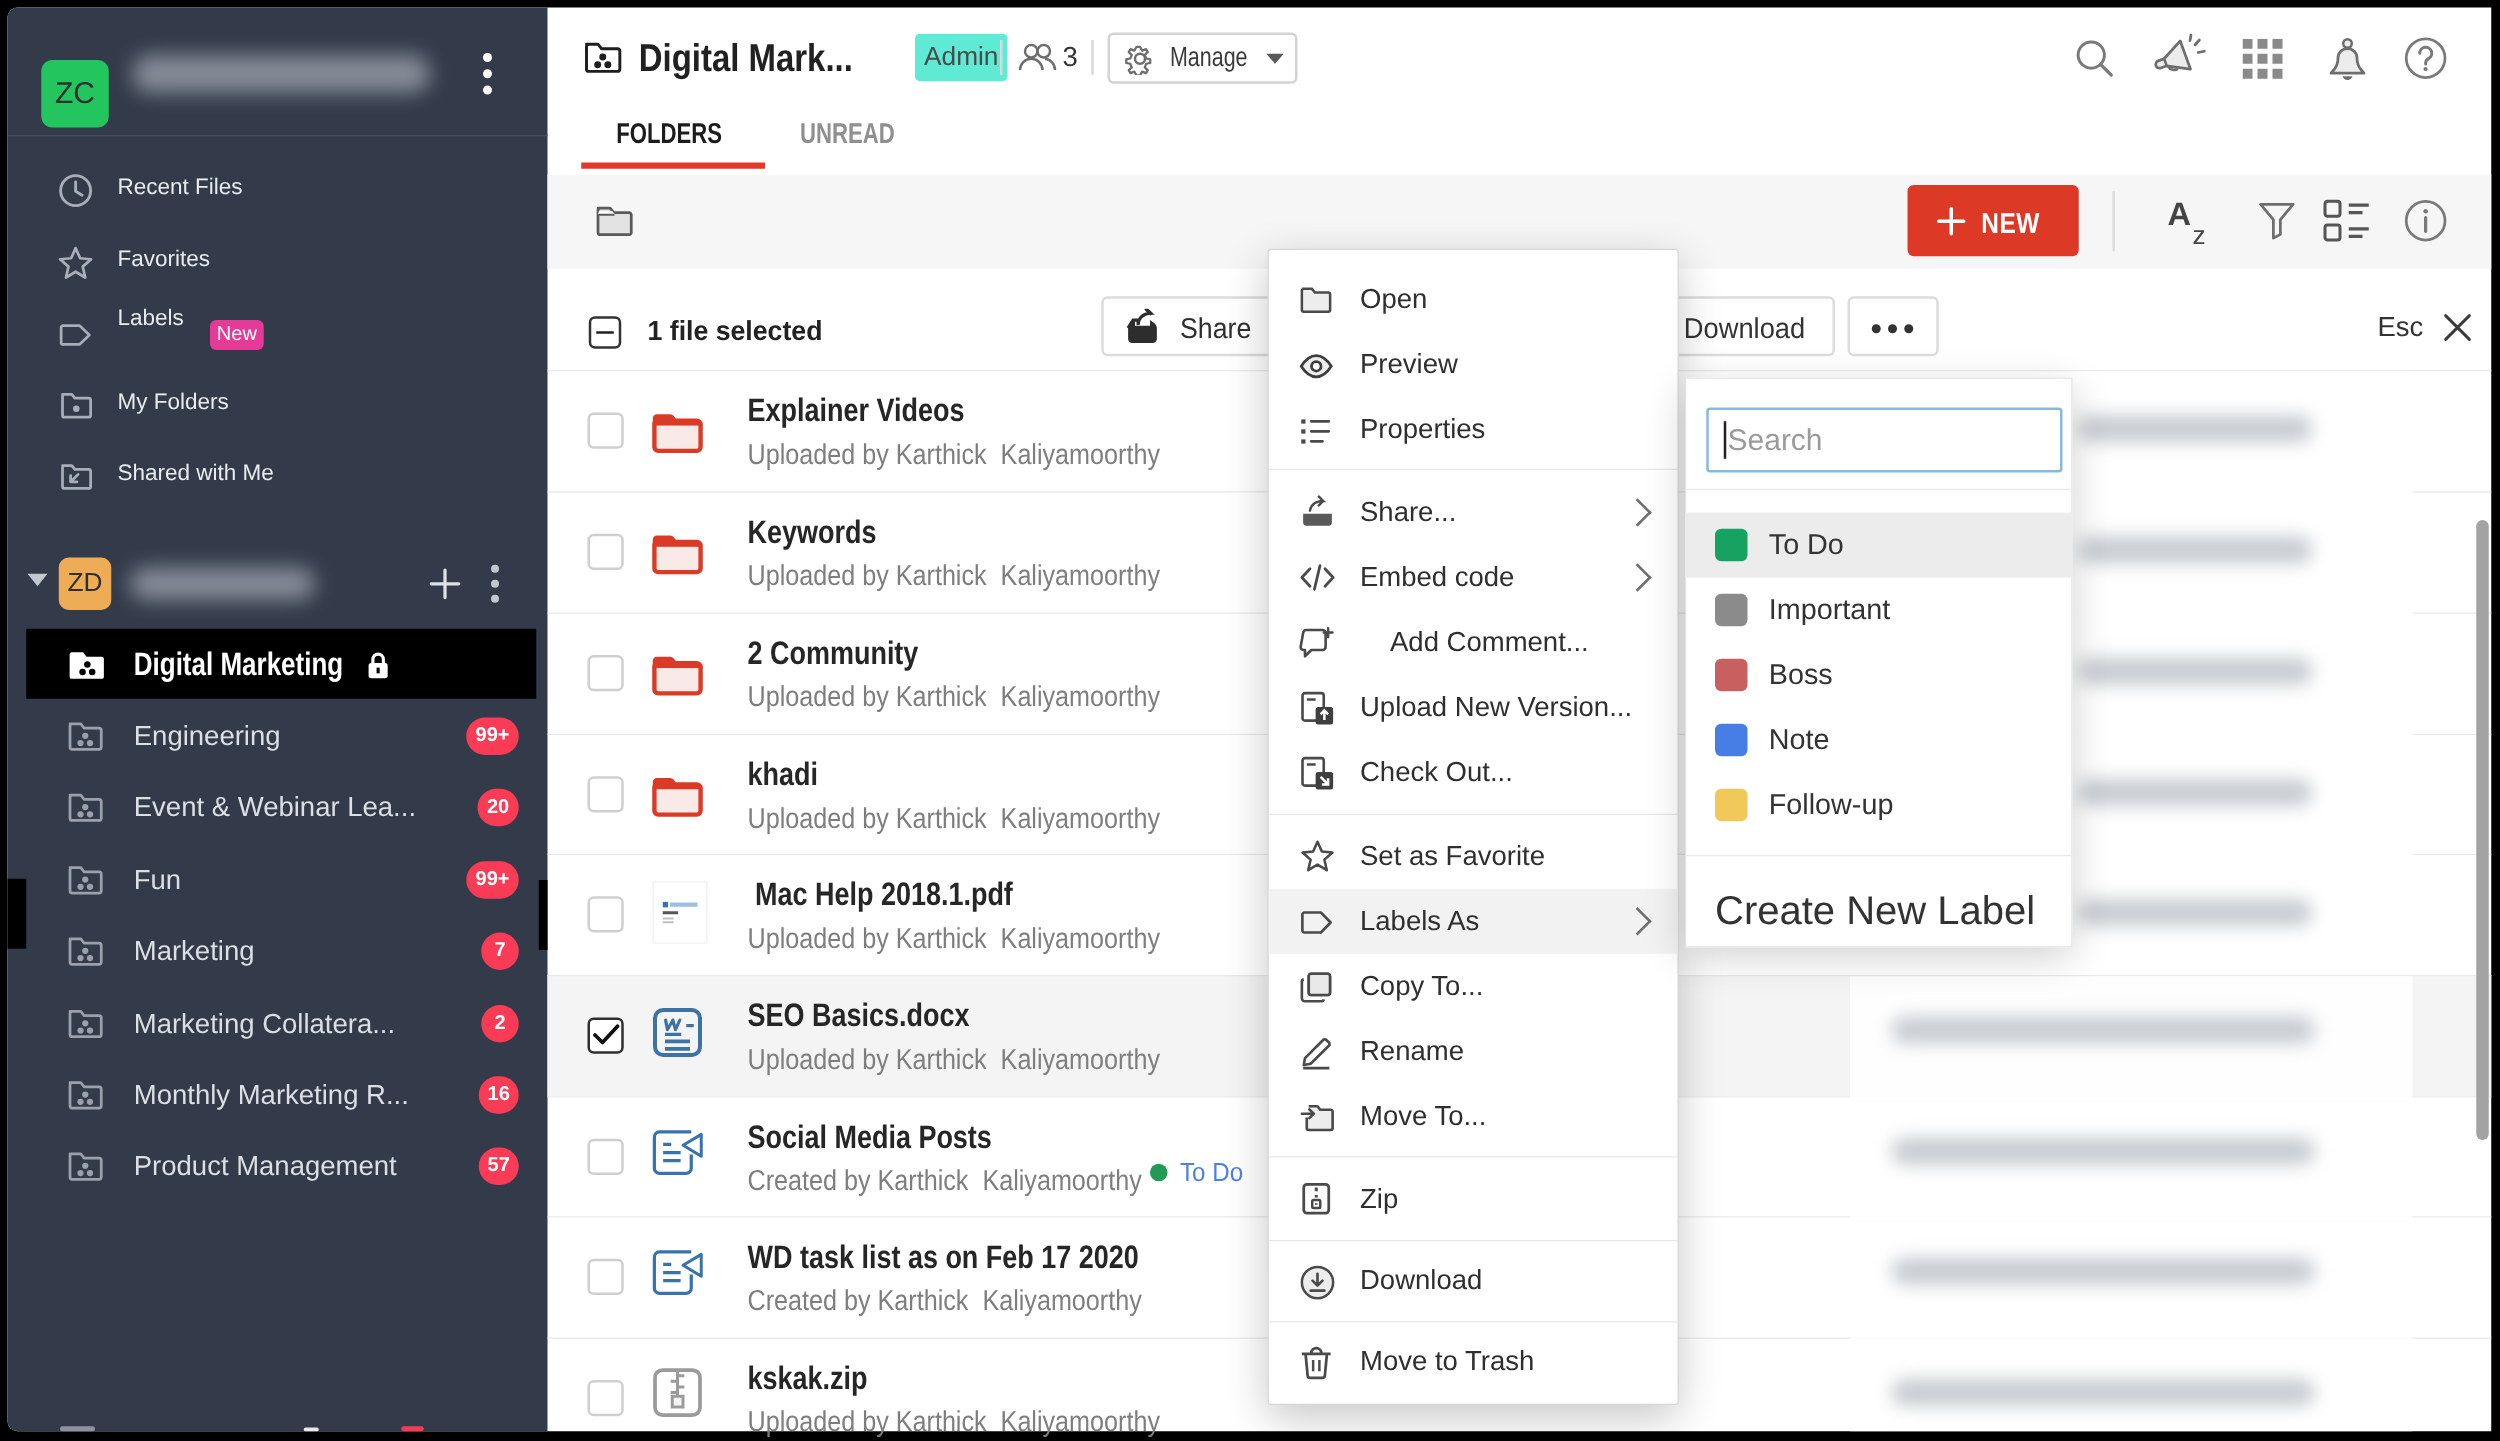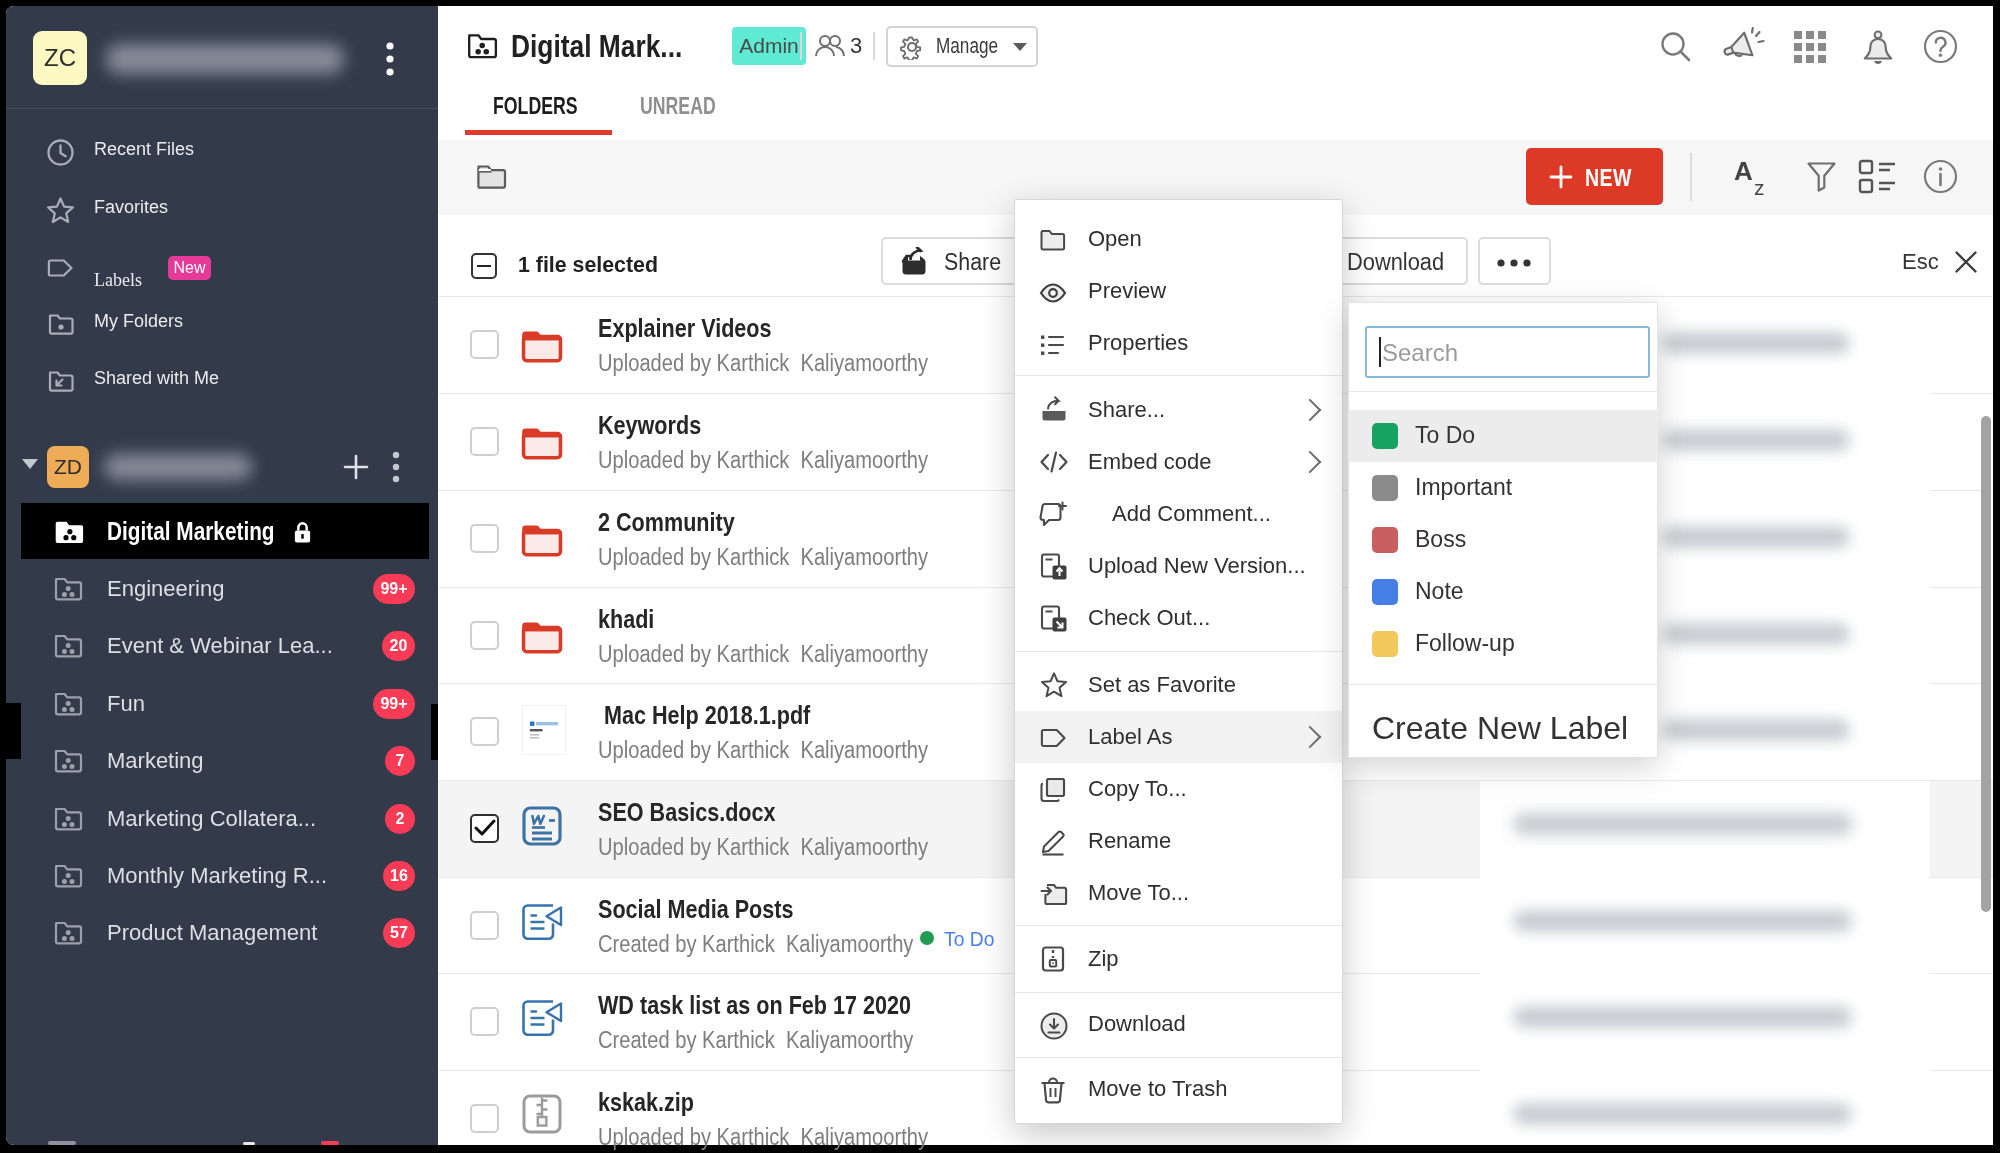--- a/index.html
+++ b/index.html
@@ -46,21 +46,21 @@
           <path d="M32 20.5 V31.5 a4.2 4.2 0 0 1 -4.2 4.2 H6.7 a4.2 4.2 0 0 1 -4.2 -4.2 V6.7 a4.2 4.2 0 0 1 4.2 -4.2 H32" stroke-width="2.6"></path>
           <path d="M9.5 12.5 h6.5 M9.5 19 h14 M9.5 25.5 h14" stroke-width="2.6"></path>
           <path d="M25.5 13.2 L40 4.5 V22 z" stroke-width="2.4" stroke-linejoin="round"></path>
         </g>
 </defs>
     </svg>
 
   <div id="main"></div>
   <div id="sidebar"></div>
 
-  <div class="abs" style="left:33px;top:31px;width:54px;height:54px;background:#fef9c3;border-radius:9px;display:flex;align-items:center;justify-content:center;font-size:24px;color:#2f2f2f;">ZC</div>
+  <div class="abs" style="left:33px;top:48px;width:54px;height:54px;background:#22c55e;border-radius:9px;display:flex;align-items:center;justify-content:center;font-size:24px;color:#2f2f2f;">ZC</div>
   <div class="blob" style="left:106px;top:44px;width:238px;height:30px;"></div>
   <svg class="abs" style="left:382px;top:40px;" width="16" height="38">
       <circle cx="8" cy="6" r="3.6" fill="#fff"></circle>
       <circle cx="8" cy="19" r="3.6" fill="#fff"></circle>
       <circle cx="8" cy="32" r="3.6" fill="#fff"></circle>
     </svg>
   <div class="abs" style="left:6px;top:108px;width:432px;height:1px;background:#454e5c;"></div>
 
   <svg class="abs" style="left:47px;top:139px;" width="27" height="27" viewBox="0 0 27 27">
       <circle cx="13.5" cy="13.5" r="12" fill="none" stroke="#a7aeb7" stroke-width="2.3"></circle>
@@ -69,21 +69,21 @@
   <div class="sideitem" style="top:139px;">Recent Files</div>
 
   <svg class="abs" style="left:45px;top:195px;" width="31" height="31" viewBox="0 0 31 31">
       <path d="M15.5 3.5 l3.6 8.1 8.8 .8 -6.7 5.9 2 8.7 -7.7 -4.6 -7.7 4.6 2 -8.7 -6.7 -5.9 8.8 -.8 z" fill="none" stroke="#a7aeb7" stroke-width="2.2" stroke-linejoin="round"></path>
     </svg>
   <div class="sideitem" style="top:197px;">Favorites</div>
 
   <svg class="abs" style="left:46px;top:254px;" width="28" height="28" viewBox="0 0 28 28">
       <path d="M4.5 6.5 h13.2 l7.8 7.5 -7.8 7.5 H4.5 a1.6 1.6 0 0 1 -1.6-1.6 V8.1 a1.6 1.6 0 0 1 1.6-1.6 z" fill="none" stroke="#a7aeb7" stroke-width="2.2" stroke-linejoin="round"></path>
     </svg>
-  <div class="sideitem" style="top:270px;font-family:Liberation Serif, serif;">Labels</div>
+  <div class="sideitem" style="top:244px;">Labels</div>
   <div class="abs" style="left:168px;top:256px;width:43px;height:24px;background:#e53a97;border-radius:5px;color:#fff;font-size:16px;display:flex;align-items:center;justify-content:center;">New</div>
 
   <svg class="abs" style="left:47px;top:310px;" width="28" height="28" viewBox="0 0 28 28">
       <path d="M3 5.5 h7.5 l2.4 3 h11 a1.6 1.6 0 0 1 1.6 1.6 v12 a1.6 1.6 0 0 1 -1.6 1.6 h-19.3 a1.6 1.6 0 0 1 -1.6 -1.6 v-15 a1.6 1.6 0 0 1 1.6-1.6 z" fill="none" stroke="#a7aeb7" stroke-width="2.2" stroke-linejoin="round"></path>
       <circle cx="14" cy="17" r="2.6" fill="#a7aeb7"></circle>
     </svg>
   <div class="sideitem" style="top:311px;">My Folders</div>
 
   <svg class="abs" style="left:47px;top:367px;" width="28" height="28" viewBox="0 0 28 28">
       <path d="M3 5.5 h7.5 l2.4 3 h11 a1.6 1.6 0 0 1 1.6 1.6 v12 a1.6 1.6 0 0 1 -1.6 1.6 h-19.3 a1.6 1.6 0 0 1 -1.6 -1.6 v-15 a1.6 1.6 0 0 1 1.6-1.6 z" fill="none" stroke="#a7aeb7" stroke-width="2.2" stroke-linejoin="round"></path>
@@ -461,21 +461,21 @@
     </svg>
   <div class="mi" style="top:605px;">Check Out...</div>
 
   <svg class="mic" style="top:670px;" width="30" height="30" viewBox="0 0 31 31">
       <path d="M15.5 3.5 l3.6 8.1 8.8 .8 -6.7 5.9 2 8.7 -7.7 -4.6 -7.7 4.6 2 -8.7 -6.7 -5.9 8.8 -.8 z" fill="none" stroke="#4a4a4a" stroke-width="2.1" stroke-linejoin="round"></path>
     </svg>
   <div class="mi" style="top:672px;">Set as Favorite</div>
   <svg class="mic" style="top:724px;" width="28" height="28" viewBox="0 0 28 28">
       <path d="M4.5 6 h13.2 l7.8 8 -7.8 8 H4.5 a1.6 1.6 0 0 1 -1.6-1.6 V7.6 a1.6 1.6 0 0 1 1.6-1.6 z" fill="none" stroke="#4a4a4a" stroke-width="2.1" stroke-linejoin="round"></path>
     </svg>
-  <div class="mi" style="top:724px;">Label As</div>
+  <div class="mi" style="top:724px;">Labels As</div>
   <div class="chev" style="top:729px;"></div>
   <svg class="mic" style="top:776px;" width="28" height="28" viewBox="0 0 28 28">
       <rect x="8" y="3" width="17" height="17" rx="2" fill="#fff" stroke="#4a4a4a" stroke-width="2.1"></rect>
       <path d="M20 23.5 a2 2 0 0 1 -2 1.5 H5 a2.5 2.5 0 0 1 -2.5 -2.5 V9.5 a2 2 0 0 1 1.5 -2" fill="none" stroke="#4a4a4a" stroke-width="2.1"></path>
       <rect x="8" y="3" width="17" height="17" rx="2" fill="#e9e9e9" stroke="#4a4a4a" stroke-width="2.1"></rect>
     </svg>
   <div class="mi" style="top:776px;">Copy To...</div>
   <svg class="mic" style="top:828px;" width="28" height="28" viewBox="0 0 28 28">
       <path d="M5 18.5 L19.5 4 a1.8 1.8 0 0 1 2.6 0 l2 2 a1.8 1.8 0 0 1 0 2.6 L9.5 23 l-5.5 1 z" fill="none" stroke="#4a4a4a" stroke-width="2.1" stroke-linejoin="round"></path>
       <path d="M3.5 26.5 h21" stroke="#4a4a4a" stroke-width="2.1"></path>

